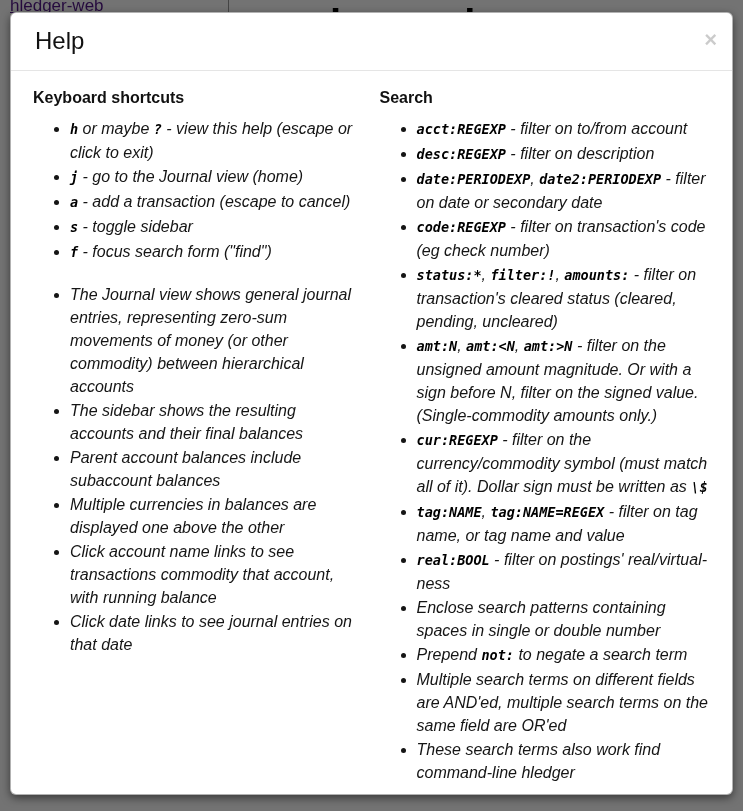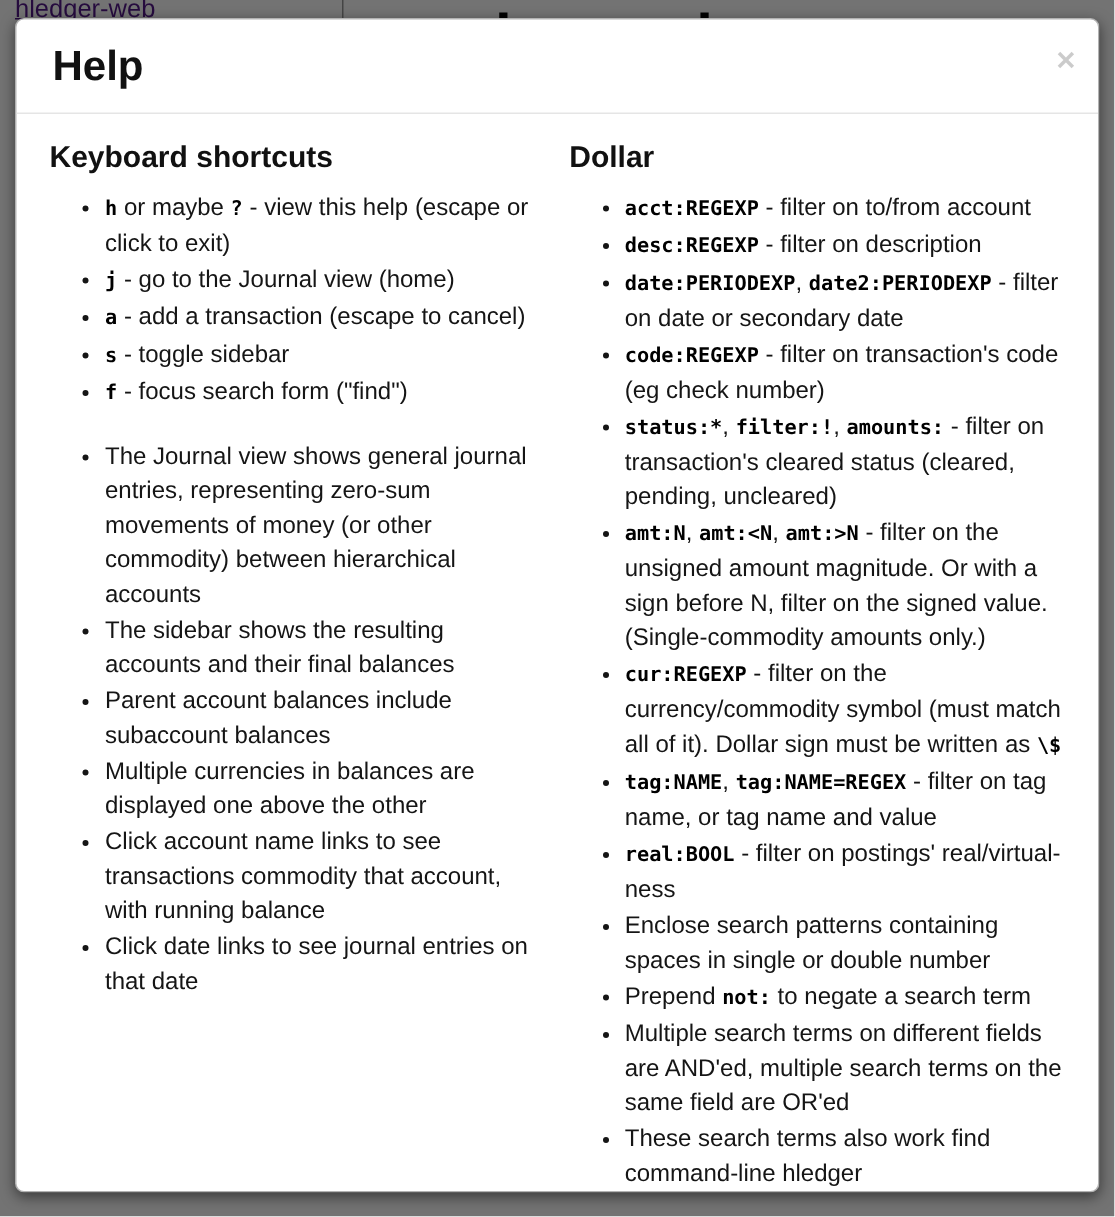--- a/index.html
+++ b/index.html
@@ -44,22 +44,22 @@
     border-radius: 6px;
     box-shadow: 0 3px 9px rgba(0,0,0,0.5);
     overflow: hidden;
   }
   .modal-header {
     padding: 13px 15px 14px 24px;
     border-bottom: 1px solid #e5e5e5;
   }
   .modal-title {
     margin: 0;
-    font-size: 28px;
-    font-weight: 700;
+    font-size: 24px;
+    font-weight: 400;
     line-height: 1.25;
     color: #111;
   }
   .close-btn {
     float: right;
     background: none; border: 0; padding: 0;
     margin: 3px 0 0 8px;
     font-family: inherit;
     font-size: 22px; font-weight: bold; line-height: 1;
     color: #000; opacity: 0.2;
@@ -67,35 +67,36 @@
   }
   .modal-body {
     padding: 18px 22px 20px;
     display: flex;
   }
   .col { flex: 1; min-width: 0; }
   .col-left { margin-right: 16px; }
 
   .section-heading {
     margin: 0 0 10px;
-    font-size: 20px;
+    font-size: 16px;
     font-weight: bold;
     color: #111;
   }
   ul.help-list {
     margin: 0 0 19px;
     padding: 0 0 0 37px;
     list-style: disc;
   }
   ul.help-list:last-child { margin-bottom: 0; }
   ul.help-list li {
     margin: 0 0 1px;
     font-size: 16px;
     line-height: 23px;
     color: #151515;
+    font-style: italic;
   }
   code {
     font-family: "DejaVu Sans Mono", monospace;
     font-weight: bold;
     font-size: 13.5px;
     color: #000;
   }
 </style>
 </head>
 <body>
@@ -126,21 +127,21 @@
         <ul class="help-list">
           <li>The Journal view shows general journal entries, representing zero-sum movements of money (or other commodity) between hierarchical accounts</li>
           <li>The sidebar shows the resulting accounts and their final balances</li>
           <li>Parent account balances include subaccount balances</li>
           <li>Multiple currencies in balances are displayed one above the other</li>
           <li>Click account name links to see transactions commodity that account, with running balance</li>
           <li>Click date links to see journal entries on that date</li>
         </ul>
       </div>
     <div class="col col-right">
-        <h3 class="section-heading">Dollar</h3>
+        <h3 class="section-heading">Search</h3>
         <ul class="help-list">
           <li><code>acct:REGEXP</code> - filter on to/from account</li>
           <li><code>desc:REGEXP</code> - filter on description</li>
           <li><code>date:PERIODEXP</code>, <code>date2:PERIODEXP</code> - filter on date or secondary date</li>
           <li><code>code:REGEXP</code> - filter on transaction's code (eg check number)</li>
           <li><code>status:*</code>, <code>filter:!</code>, <code>amounts:</code> - filter on transaction's cleared status (cleared, pending, uncleared)</li>
           <li><code>amt:N</code>, <code>amt:&lt;N</code>, <code>amt:&gt;N</code> - filter on the unsigned amount magnitude. Or with a sign before N, filter on the signed value. (Single-commodity amounts only.)</li>
           <li><code>cur:REGEXP</code> - filter on the currency/commodity symbol (must match all of it). Dollar sign must be written as <code>\$</code></li>
           <li><code>tag:NAME</code>, <code>tag:NAME=REGEX</code> - filter on tag name, or tag name and value</li>
           <li><code>real:BOOL</code> - filter on postings' real/virtual-ness</li>

